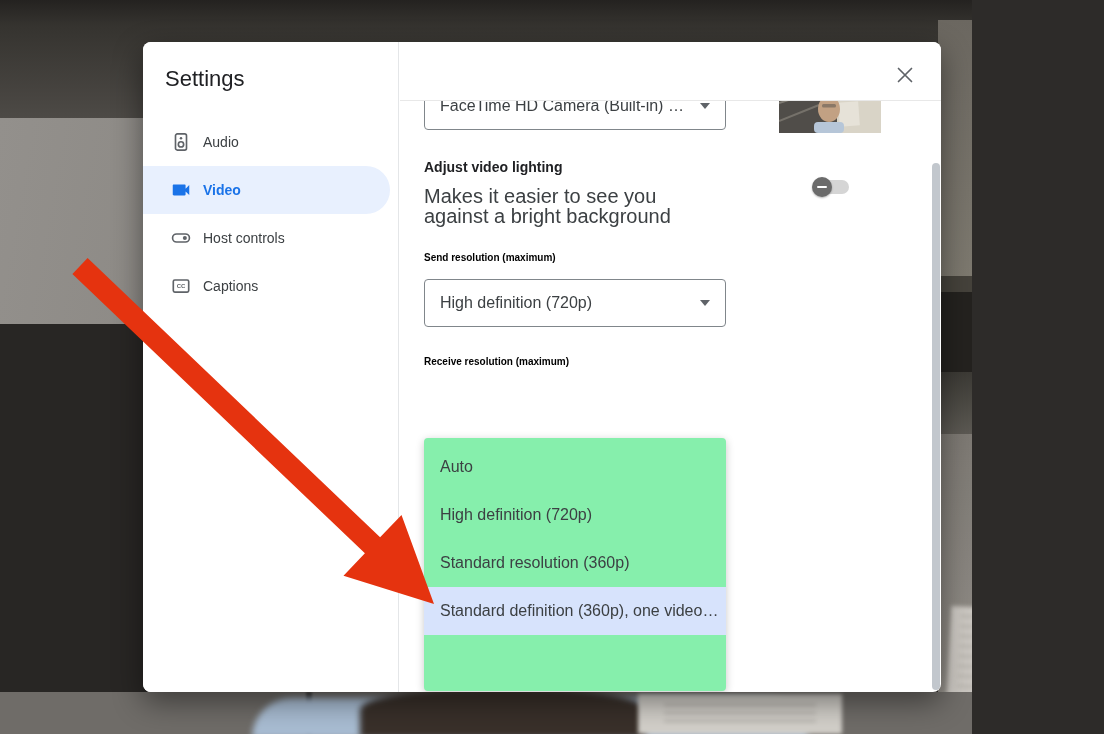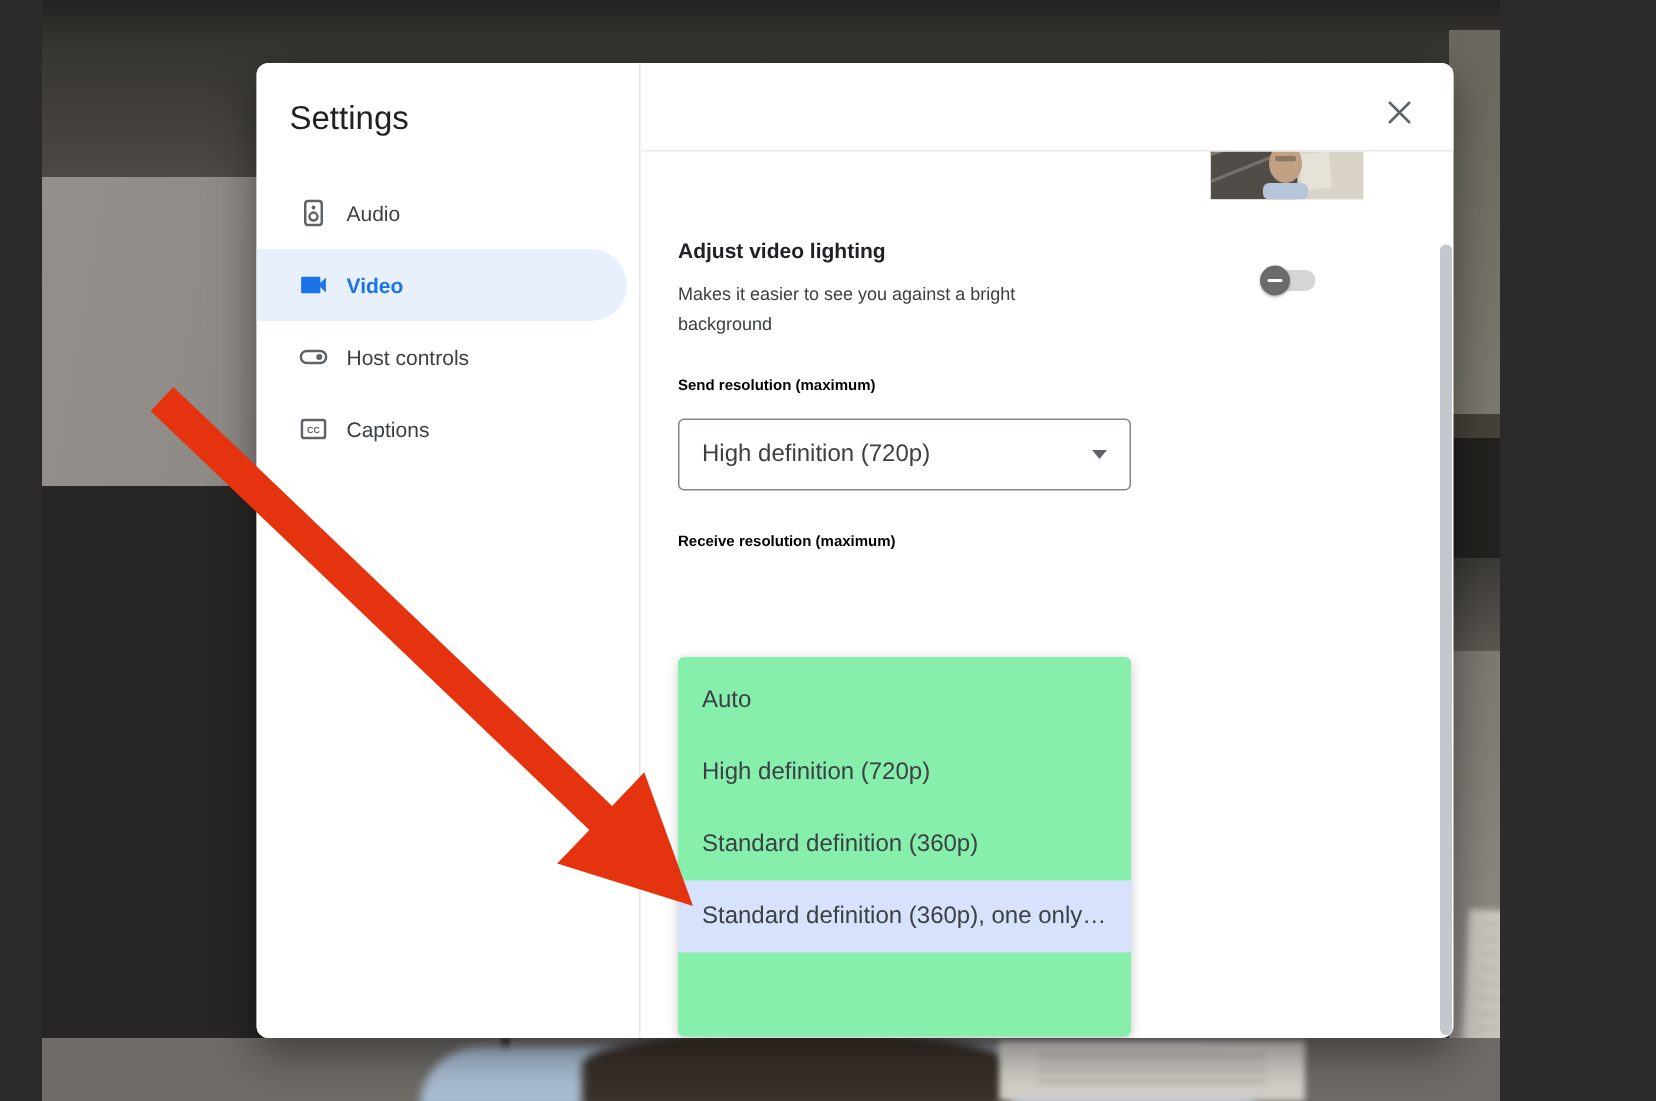--- a/index.html
+++ b/index.html
@@ -1,18 +1,18 @@
 <!DOCTYPE html>
 <html><head>
 <meta charset="utf-8">
 <style>
   * { margin:0; padding:0; box-sizing:border-box; }
   html,body { width:1104px; height:734px; overflow:hidden;
     font-family:"Liberation Sans", sans-serif; background:#2d2b29; }
-  .stage { position:absolute; inset:0; width:972px; height:734px; overflow:hidden;margin-left:28px; }
+  .stage { position:absolute; inset:0; width:972px; height:734px; overflow:hidden; }
 
   
   .bg   { position:absolute; }
   .bg-ceiling { left:0; top:0; width:1104px; height:125px;
     background:linear-gradient(#242220, #35332f 20%, #4d4a46 95%); }
   .bg-wall-left { left:0; top:118px; width:346px; height:208px;
     background:linear-gradient(100deg,#93908c,#87847f); }
   .bg-dark-left { left:0; top:324px; width:346px; height:410px; background:#282624; }
   .bg-screen-right { left:938px; top:20px; width:166px; height:258px;
     background:linear-gradient(#6b6760,#7d796f); }
@@ -68,21 +68,21 @@
     border-top:6px solid #5f6368; }
   .caret-up { position:absolute; right:15px; width:0; height:0;
     border-left:5px solid transparent; border-right:5px solid transparent;
     border-bottom:6px solid #1a73e8; }
   .field-box.active { border:2px solid #1a73e8; }
 
   .section-label { position:absolute; left:281px; font-size:10px; font-weight:bold;
     color:#000000; }
   .bold-label { position:absolute; left:281px; font-size:14px; font-weight:bold;
     color:#202124; }
-  .desc-text { position:absolute; left:281px; width:280px; font-size:12px;
+  .desc-text { position:absolute; left:281px; width:280px; font-size:20px;
     line-height:20px; color:#3c4043; }
 
   .thumb { position:absolute; left:636px; top:33px; width:102px; height:58px;
     overflow:hidden; z-index:1; }
 
   .toggle { position:absolute; left:669px; top:135px; width:40px; height:20px;
     cursor:pointer; }
   .toggle .track { position:absolute; left:3px; top:3px; width:34px; height:14px;
     background:#d5d5d5; border-radius:7px; }
   .toggle .knob { position:absolute; left:0; top:0; width:20px; height:20px;
@@ -168,20 +168,24 @@
         <span class="side-icon">
           <svg width="22" height="22" viewBox="0 0 24 24">
             <rect x="3.6" y="5.4" width="16.8" height="13.2" rx="1.6" fill="none" stroke="#5f6368" stroke-width="1.8"></rect>
             <text x="12" y="14.6" text-anchor="middle" font-size="6.5" font-weight="bold" fill="#5f6368" font-family="Liberation Sans, sans-serif">CC</text>
           </svg>
         </span>
         <span class="side-label">Captions</span>
       </div>
     </div>
 
+    <div class="field-box" style="left:281px; top:40px;">
+      <span class="value">FaceTime HD Camera (Built-in) …</span>
+      <span class="caret-down"></span>
+    </div>
 
     <div class="thumb">
       <svg width="102" height="58" viewBox="0 0 102 58" preserveAspectRatio="none">
         <rect width="102" height="58" fill="#8f8b84"></rect>
         <rect x="0" y="0" width="58" height="58" fill="#504d49"></rect>
         <line x1="2" y1="10" x2="40" y2="2" stroke="#8a867e" stroke-width="2"></line>
         <line x1="0" y1="28" x2="44" y2="14" stroke="#807c74" stroke-width="2"></line>
         <line x1="0" y1="46" x2="40" y2="30" stroke="#75716a" stroke-width="2"></line>
         <rect x="58" y="0" width="44" height="58" fill="#d9d4c7"></rect>
         <rect x="84" y="0" width="18" height="22" fill="#33312d"></rect>
@@ -207,22 +211,22 @@
     <div class="field-box" style="left:281px; top:237px;">
       <span class="value">High definition (720p)</span>
       <span class="caret-down"></span>
     </div>
 
     <div class="section-label" style="top:314px;">Receive resolution (maximum)</div>
 
     <div class="menu">
       <div class="menu-item">Auto</div>
       <div class="menu-item">High definition (720p)</div>
-      <div class="menu-item">Standard definition (360p)</div>
-      <div class="menu-item highlighted">Standard definition (360p), one only…</div>
+      <div class="menu-item">Standard resolution (360p)</div>
+      <div class="menu-item highlighted">Standard definition (360p), one video…</div>
     </div>
 
     <div class="content-header">
       <div class="close-btn">
         <svg width="20" height="20" viewBox="0 0 20 20">
           <path d="M3.5 3.5 L16.5 16.5 M16.5 3.5 L3.5 16.5" stroke="#5f6368" stroke-width="1.7" stroke-linecap="round"></path>
         </svg>
       </div>
     </div>
 

